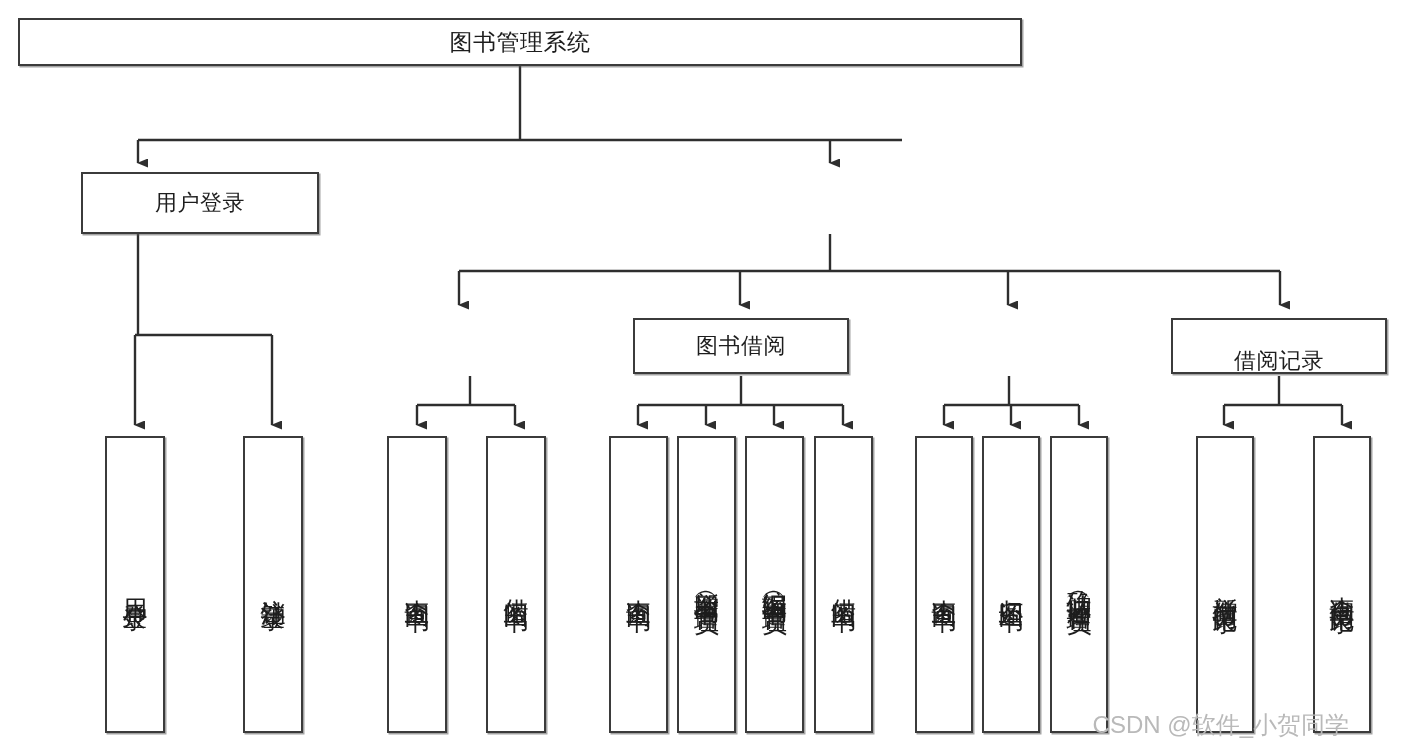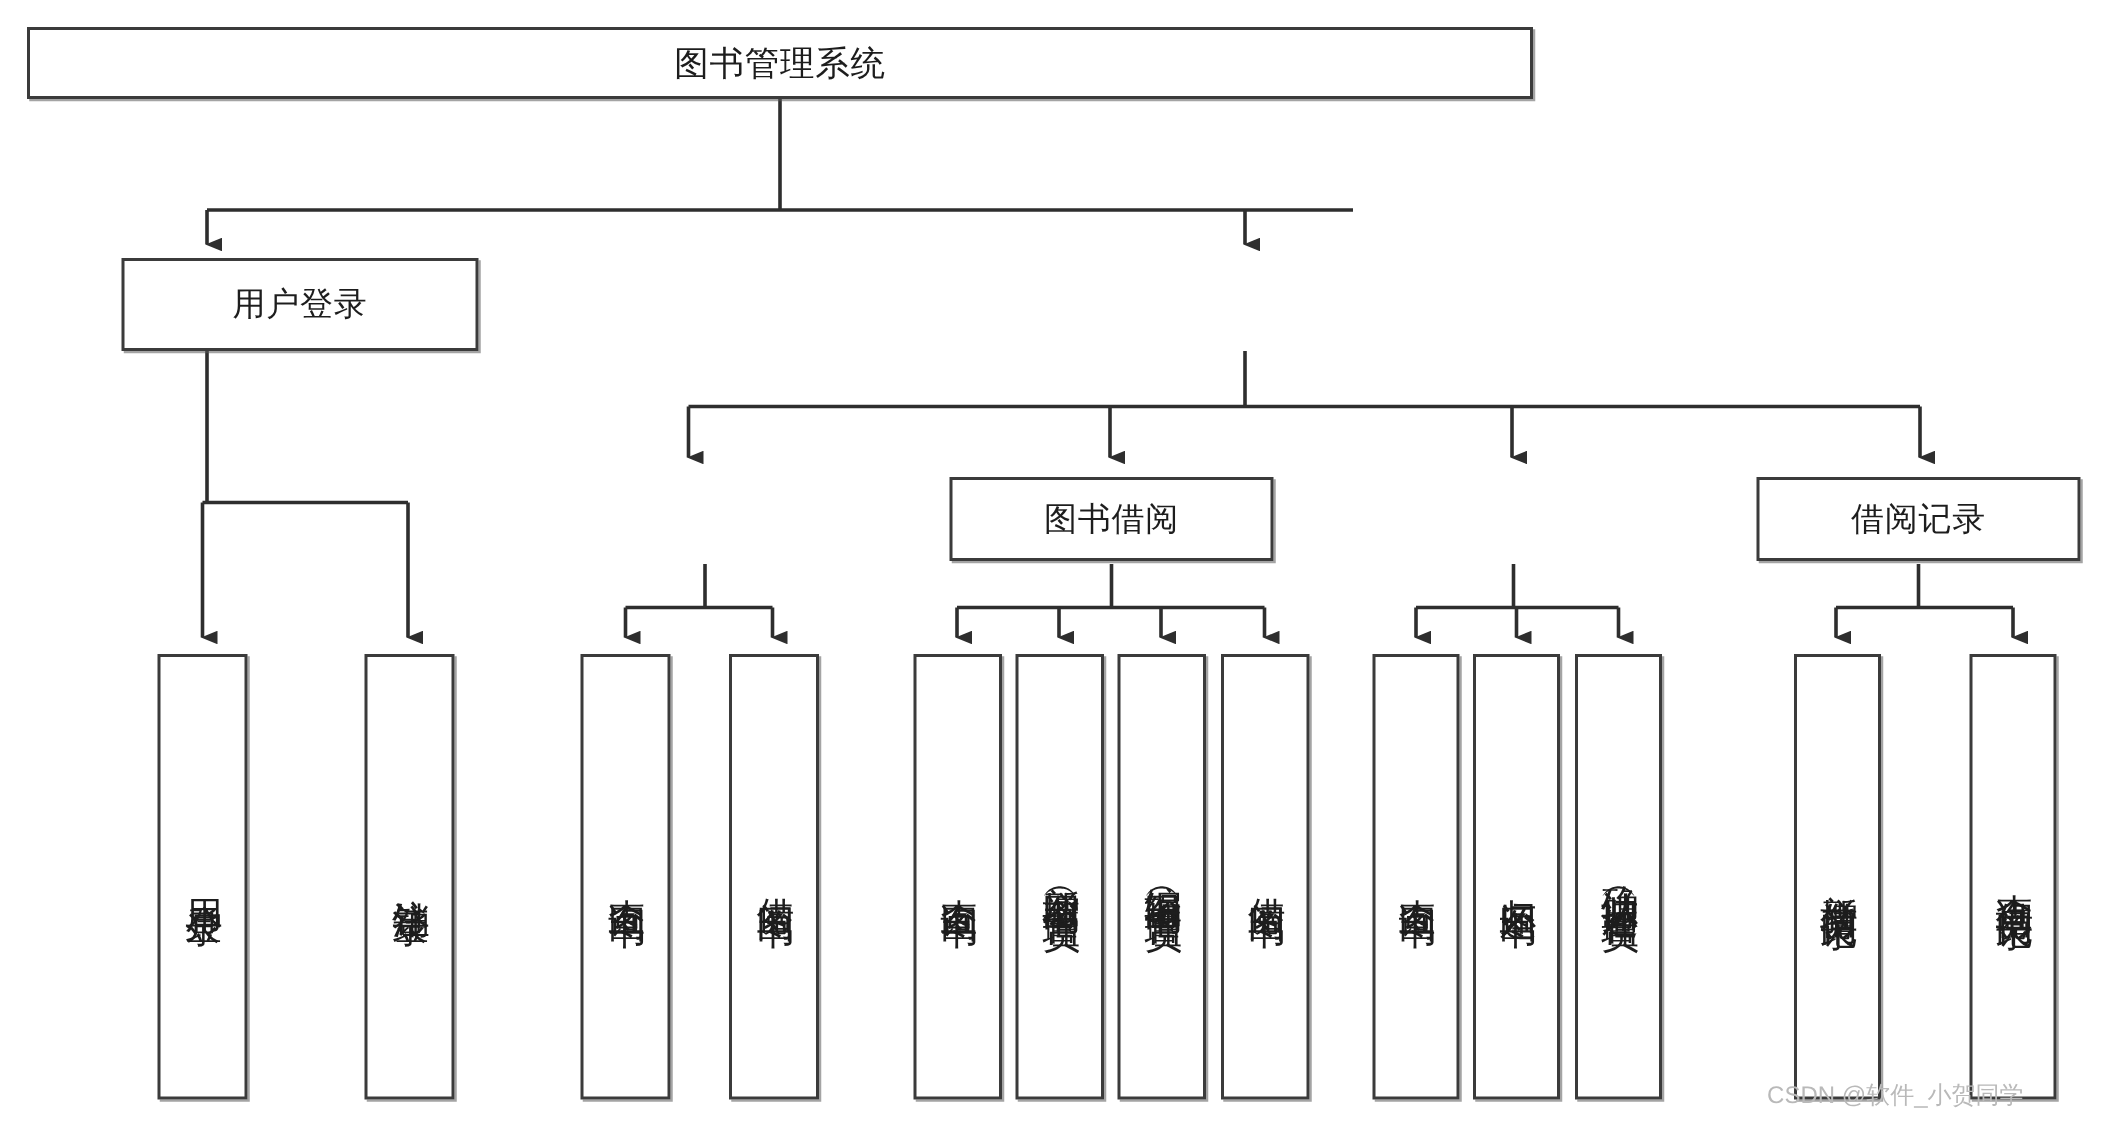--- a/index.html
+++ b/index.html
@@ -58,21 +58,21 @@
     font-size: 25px;
     line-height: 1.0;
     letter-spacing: 3px;
     white-space: nowrap;
     text-align: start;
   }
   .watermark {
     position: absolute;
     right: 10px;
     bottom: 6px;
-    font-size: 16px;
+    font-size: 24px;
     color: #b9b9b9;
     white-space: nowrap;
     user-select: none;
     font-family: "Liberation Sans", "DejaVu Sans", sans-serif;
     margin-left: 28px;
   }
 </style>
 </head>
 <body>
 
@@ -136,21 +136,21 @@
     <span class="node-label">用户登录</span>
   </div>
 
 
 
   <div class="node-box level-2" style="left:633px; top:318px; width:216px; height:56px;">
     <span class="node-label">图书借阅</span>
   </div>
 
 
-  <div class="node-box level-2" style="left:1171px; top:318px; width:216px; height:56px;">
+  <div class="node-box level-2" style="left:1171px; top:318px; width:216px; height:56px;align-items:flex-end;">
     <span class="node-label">借阅记录</span>
   </div>
 
   <div class="node-box level-3" style="left:105px; top:436px; width:60px; height:297px;">
     <span class="node-label">用户登录</span>
   </div>
 
   <div class="node-box level-3" style="left:243px; top:436px; width:60px; height:297px;">
     <span class="node-label">注销登录</span>
   </div>

